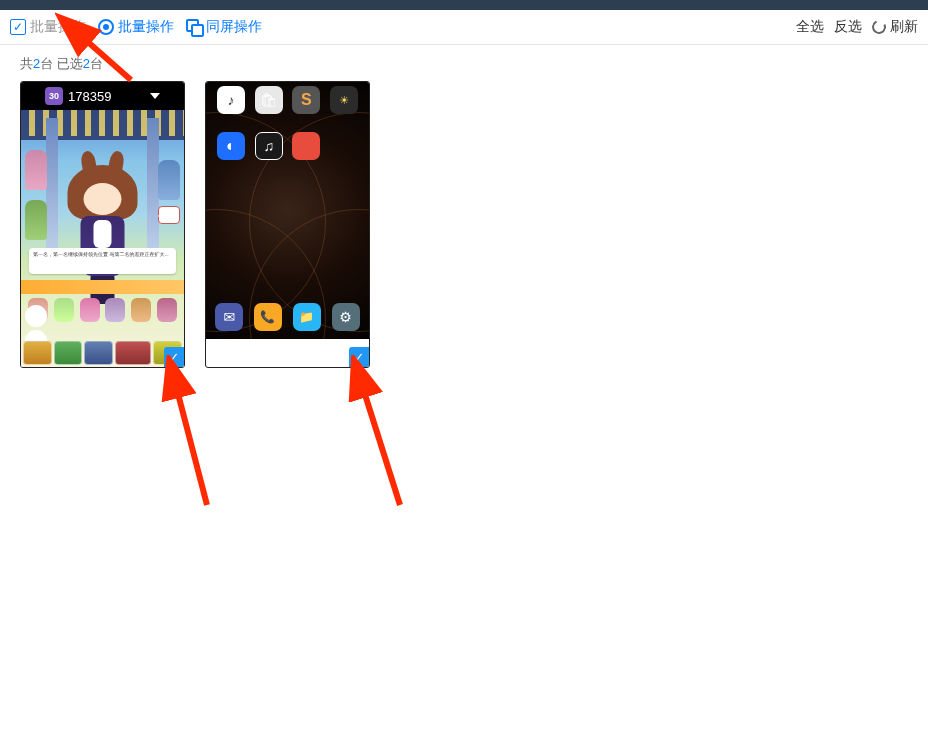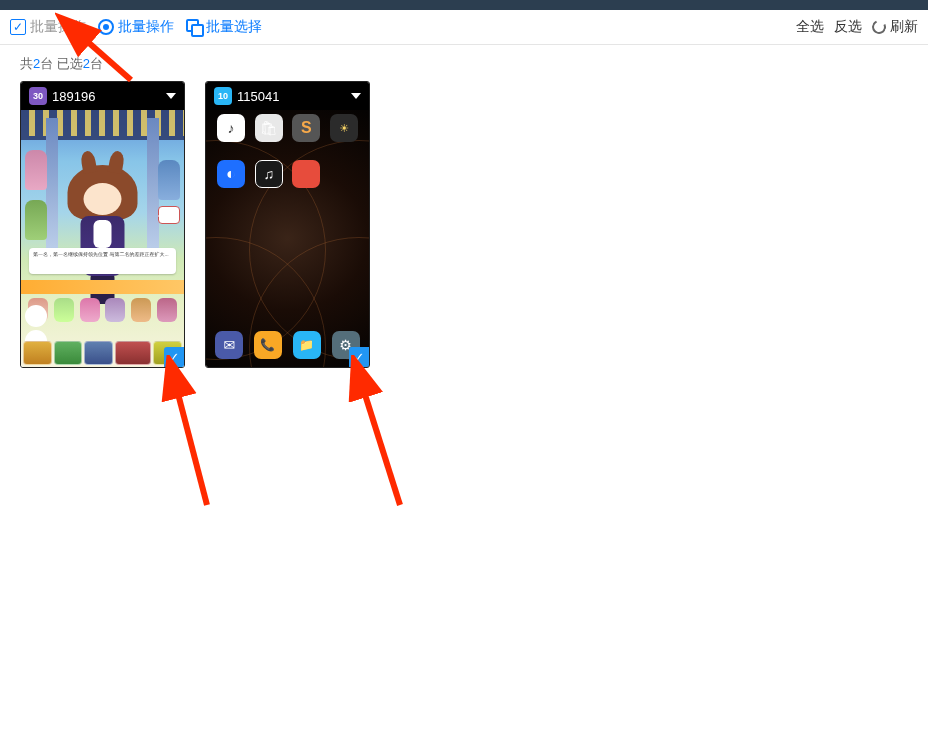--- a/index.html
+++ b/index.html
@@ -111,21 +111,21 @@
       position: relative;
       cursor: pointer;
       border: 1px solid #222;
     }
     .device-header {
       height: 28px;
       background: #000;
       color: #fff;
       display: flex;
       align-items: center;
-      padding: 0 8px;
+      padding: 0 24px;
       font-size: 13px;
       justify-content: space-between;
     }
     .device-header .hdr-left { display: flex; align-items: center; gap: 5px; }
     .badge {
       width: 18px; height: 18px;
       border-radius: 4px;
       display: inline-flex;
       align-items: center;
       justify-content: center;
@@ -332,21 +332,21 @@
           <span class="chk">✓</span>
         </span>
       <span class="label">批量操作</span>
     </div>
     <div class="toolbar-item blue">
       <span class="icon-circle"></span>
       <span class="label">批量操作</span>
     </div>
     <div class="toolbar-item blue">
       <span class="icon-rects"></span>
-      <span class="label">批量选择</span>
+      <span class="label">同屏操作</span>
     </div>
   </div>
   <div class="toolbar-right">
     <span class="tb-btn">全选</span>
     <span class="tb-btn">反选</span>
     <span class="tb-btn" style="display:flex;align-items:center;gap:4px;">
       <span class="icon-refresh"></span>
       <span>刷新</span>
     </span>
   </div>
@@ -355,21 +355,21 @@
 <div class="status-line">
   <span>共</span><span class="num">2</span><span>台 已选</span><span class="num">2</span><span>台</span>
 </div>
 
 <div class="devices">
 
   <div class="device-card">
     <div class="device-header">
       <span class="hdr-left">
         <span class="badge b30">30</span>
-        <span>189196</span>
+        <span>178359</span>
       </span>
       <span class="caret-down"></span>
     </div>
     <div class="device-screen">
       <div class="screen-game">
         <div class="game-arch"></div>
         <div class="game-pillar l"></div>
         <div class="game-pillar r"></div>
         <div class="game-side-char sc1"></div>
         <div class="game-side-char sc2"></div>
@@ -405,27 +405,20 @@
           <div class="gbtn g3"></div>
           <div class="gbtn g4"></div>
           <div class="gbtn g5"></div>
         </div>
       </div>
     </div>
     <div class="check-badge">✓</div>
   </div>
 
   <div class="device-card">
-    <div class="device-header">
-      <span class="hdr-left">
-        <span class="badge b10">10</span>
-        <span>115041</span>
-      </span>
-      <span class="caret-down"></span>
-    </div>
     <div class="device-screen">
       <div class="screen-home">
         <div class="curve c1"></div>
           <div class="curve c2"></div>
           <div class="curve c3"></div>
           <div class="curve c4"></div>
         <div class="home-row r1">
           <div class="app-icon music-note"></div>
           <div class="app-icon cart"></div>
           <div class="app-icon sogou"></div>

